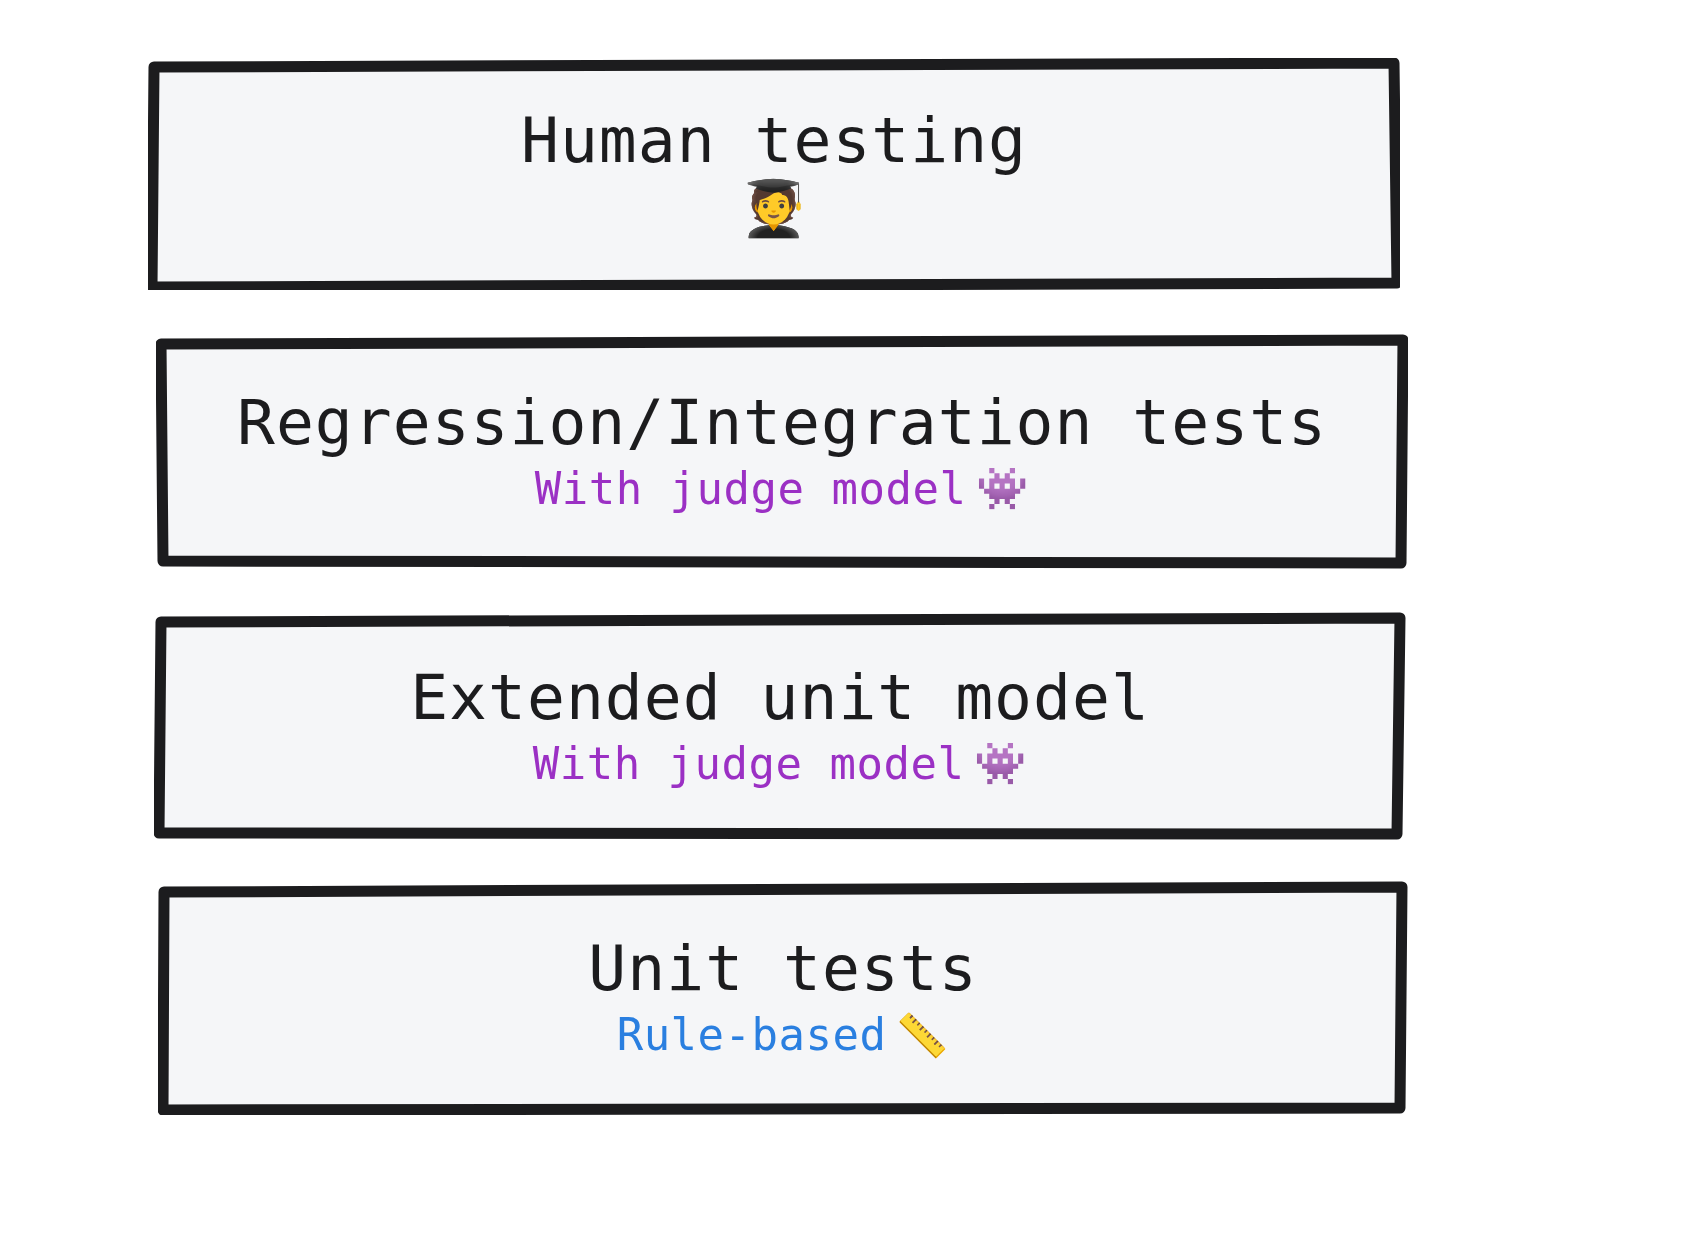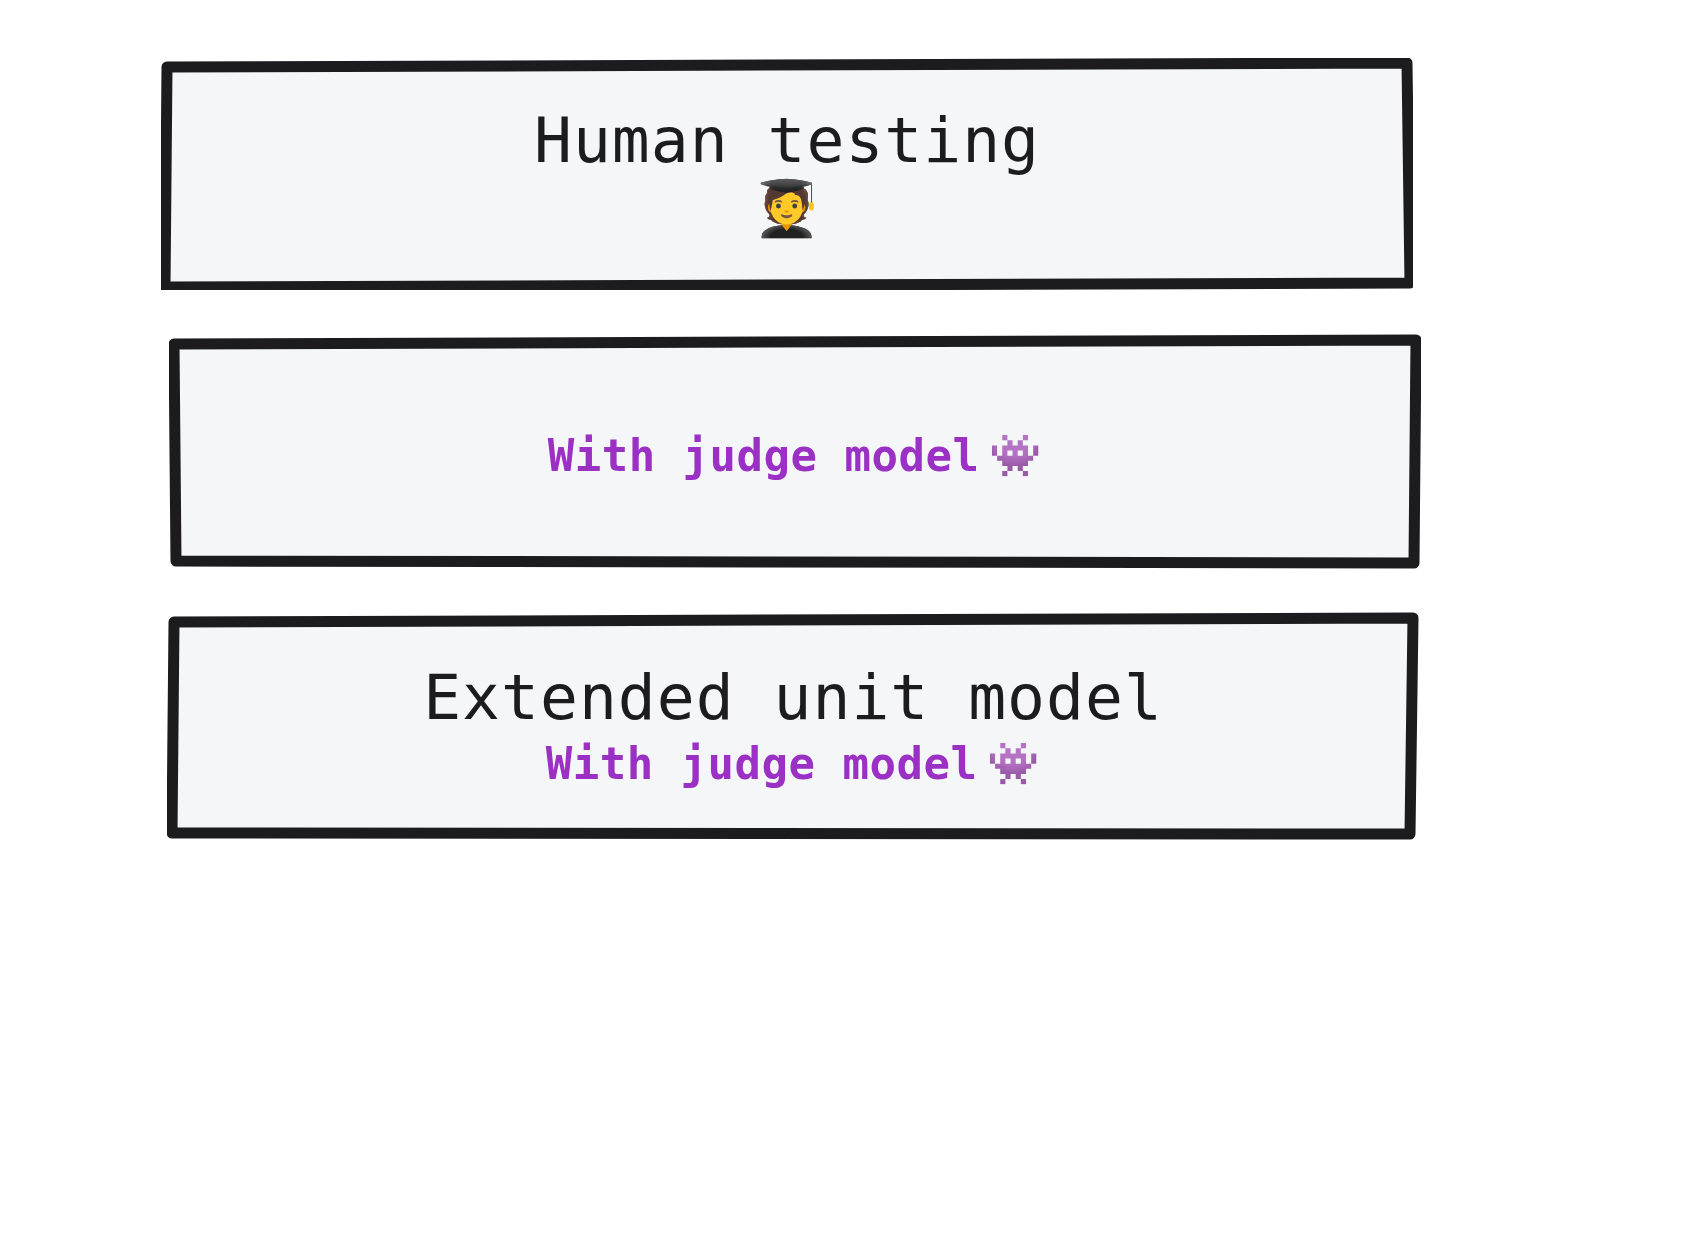--- a/index.html
+++ b/index.html
@@ -21,21 +21,20 @@
     background: #ffffff;
   }
 
   .layer {
     position: absolute;
     box-sizing: border-box;
     display: flex;
     flex-direction: column;
     align-items: flex-end;
     justify-content: center;
-    margin-left: 13px;
   }
 
   
   .box-svg {
     position: absolute;
     top: 0;
     left: 0;
     width: 100%;
     height: 100%;
     pointer-events: none;
@@ -65,21 +64,21 @@
   .emoji-line {
     font-family: "DejaVu Sans", sans-serif;
     font-size: 54px;
     line-height: 1.15;
     margin-top: 4px;
   }
 
   .subtitle {
     font-family: "DejaVu Sans Mono", "Liberation Mono", monospace;
     font-size: 44px;
-    font-weight: 700;
+    font-weight: 400;
     letter-spacing: 0.5px;
     margin-top: 10px;
     white-space: nowrap;
     display: flex;
     align-items: center;
     justify-content: center;
     gap: 10px;
   }
 
   .subtitle .sub-emoji {
@@ -106,34 +105,47 @@
       <div class="title">Human testing</div>
       <div class="emoji-line">🧑‍🎓</div>
     </div>
   </div>
 
   <div class="layer" id="layer-1">
     <svg class="box-svg" viewBox="0 0 1252 236" preserveAspectRatio="none">
       <path d="M5,11 L1247,7 L1245,230 L7,228 Z" fill="#f5f6f8" stroke="#1c1c1e" stroke-width="11" stroke-linejoin="round" stroke-linecap="round"></path>
     </svg>
     <div class="layer-content">
+      <div class="title">Regression/Integration tests</div>
       <div class="subtitle" style="color:#9b30c4">
         <span>With judge model</span>
         <span class="sub-emoji">👾</span>
       </div>
     </div>
   </div>
 
   <div class="layer" id="layer-2">
     <svg class="box-svg" viewBox="0 0 1252 228" preserveAspectRatio="none">
       <path d="M7,10 L1246,6 L1243,222 L5,221 Z" fill="#f5f6f8" stroke="#1c1c1e" stroke-width="11" stroke-linejoin="round" stroke-linecap="round"></path>
     </svg>
     <div class="layer-content">
       <div class="title">Extended unit model</div>
       <div class="subtitle" style="color:#9b30c4">
         <span>With judge model</span>
         <span class="sub-emoji">👾</span>
       </div>
     </div>
   </div>
 
+  <div class="layer" id="layer-3">
+    <svg class="box-svg" viewBox="0 0 1250 235" preserveAspectRatio="none">
+      <path d="M6,12 L1244,7 L1242,228 L5,230 Z" fill="#f5f6f8" stroke="#1c1c1e" stroke-width="11" stroke-linejoin="round" stroke-linecap="round"></path>
+    </svg>
+    <div class="layer-content">
+      <div class="title">Unit tests</div>
+      <div class="subtitle" style="color:#2a7fe0">
+        <span>Rule-based</span>
+        <span class="sub-emoji">📏</span>
+      </div>
+    </div>
+  </div>
 
 </div>
 
 </body></html>

